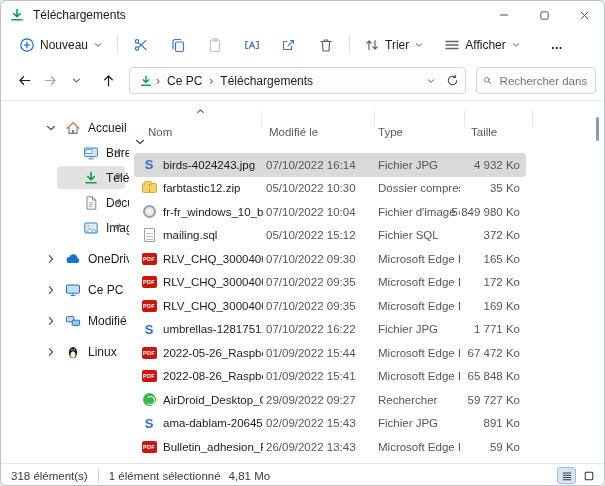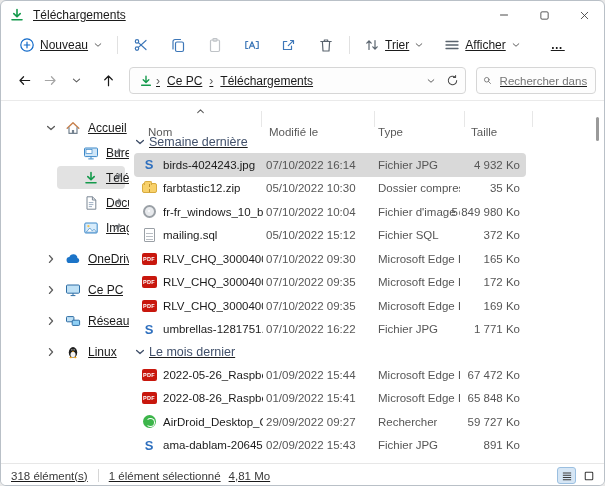--- a/index.html
+++ b/index.html
@@ -1,18 +1,18 @@
 <!DOCTYPE html>
 <html><head>
 <meta charset="utf-8">
 <style>
   html,body{margin:0;padding:0;background:#e8e8e8;}
   *{box-sizing:border-box;font-family:"Liberation Sans",sans-serif;}
   #win{position:relative;width:605px;height:486px;background:#fff;border:1px solid #b9c0c7;
-       border-radius:6px;overflow:hidden;color:#1b1b1b;text-decoration:underline;}
+       border-radius:6px;overflow:hidden;color:#1b1b1b;}
   
   .titlebar{height:28px;display:flex;align-items:center;position:relative;}
   .app-icon{width:16px;height:16px;margin-left:8px;color:#149a4c;}
   .title{font-size:12px;margin-left:8px;color:#1b1b1b;}
   .wctrls{position:absolute;right:0;top:0;height:28px;display:flex;}
   .wbtn{width:40px;height:28px;display:flex;align-items:center;justify-content:center;color:#444;}
   
   .toolbar{height:32px;display:flex;align-items:center;}
   .tbtn{display:flex;align-items:center;gap:5px;padding:4px 8px;border-radius:4px;font-size:12px;color:#1b1b1b;}
   .tb-new{margin-left:10px;}
@@ -391,21 +391,21 @@
             <svg viewBox="0 0 16 16" width="100%" height="100%" fill="none" stroke="currentColor" stroke-width="1.2" stroke-linecap="round" stroke-linejoin="round">
               <path d="M6 3.5l4 4.5-4 4.5" stroke-width="1.8"></path>
             </svg>
           </span>
           <span class="sic">
             <svg viewBox="0 0 16 16" width="100%" height="100%">
               <rect x="1.5" y="3.6" width="7.4" height="5.2" rx=".8" fill="#bfe1f6" stroke="#2e6da4"></rect>
               <rect x="7.2" y="7.2" width="7.4" height="5.2" rx=".8" fill="#8fd0f5" stroke="#2e6da4"></rect>
             </svg>
           </span>
-          <span class="lbl">Réseau</span>
+          <span class="lbl">Modifié</span>
         </div>
         <div class="side-item root">
           <span class="chev">
             <svg viewBox="0 0 16 16" width="100%" height="100%" fill="none" stroke="currentColor" stroke-width="1.2" stroke-linecap="round" stroke-linejoin="round">
               <path d="M6 3.5l4 4.5-4 4.5" stroke-width="1.8"></path>
             </svg>
           </span>
           <span class="sic">
             <svg viewBox="0 0 16 16" width="100%" height="100%">
               <ellipse cx="8" cy="8.4" rx="4.2" ry="5.3" fill="#1f1f1f"></ellipse>
@@ -437,21 +437,20 @@
           <span class="hsep" style="left: 330px;"></span>
           <span class="hsep" style="left: 398px;"></span>
         </div>
       <div class="list-body" id="list-body">
           <div class="group-h">
             <span class="chev">
               <svg viewBox="0 0 16 16" width="100%" height="100%" fill="none" stroke="currentColor" stroke-width="1.2" stroke-linecap="round" stroke-linejoin="round">
                 <path d="M3.5 6l4.5 4 4.5-4" stroke-width="1.8"></path>
               </svg>
             </span>
-            <span>Semaine dernière</span>
           </div>
           <div class="frow sel">
             <span class="fcell fc-icon">
               <span class="fi fi-jpg">S</span>
             </span>
             <span class="fcell fc-name">birds-4024243.jpg</span>
             <span class="fcell fc-mod">07/10/2022 16:14</span>
             <span class="fcell fc-type">Fichier JPG</span>
             <span class="fcell fc-size">4 932 Ko</span>
           </div>
@@ -510,28 +509,20 @@
             <span class="fcell fc-size">169 Ko</span>
           </div>
           <div class="frow">
             <span class="fcell fc-icon">
               <span class="fi fi-jpg">S</span>
             </span>
             <span class="fcell fc-name">umbrellas-1281751.jpg</span>
             <span class="fcell fc-mod">07/10/2022 16:22</span>
             <span class="fcell fc-type">Fichier JPG</span>
             <span class="fcell fc-size">1 771 Ko</span>
-          </div>
-          <div class="group-h">
-            <span class="chev">
-              <svg viewBox="0 0 16 16" width="100%" height="100%" fill="none" stroke="currentColor" stroke-width="1.2" stroke-linecap="round" stroke-linejoin="round">
-                <path d="M3.5 6l4.5 4 4.5-4" stroke-width="1.8"></path>
-              </svg>
-            </span>
-            <span>Le mois dernier</span>
           </div>
           <div class="frow">
             <span class="fcell fc-icon">
               <span class="fi fi-pdf">PDF</span>
             </span>
             <span class="fcell fc-name">2022-05-26_Raspberry_...</span>
             <span class="fcell fc-mod">01/09/2022 15:44</span>
             <span class="fcell fc-type">Microsoft Edge P...</span>
             <span class="fcell fc-size">67 472 Ko</span>
           </div>

